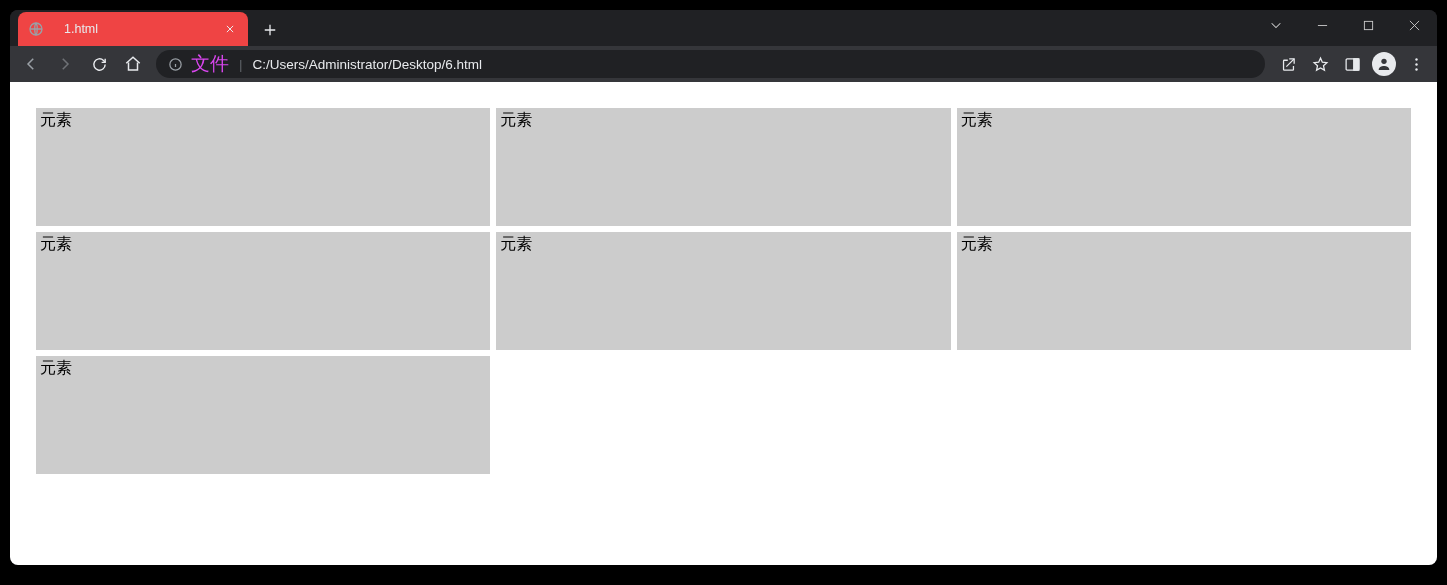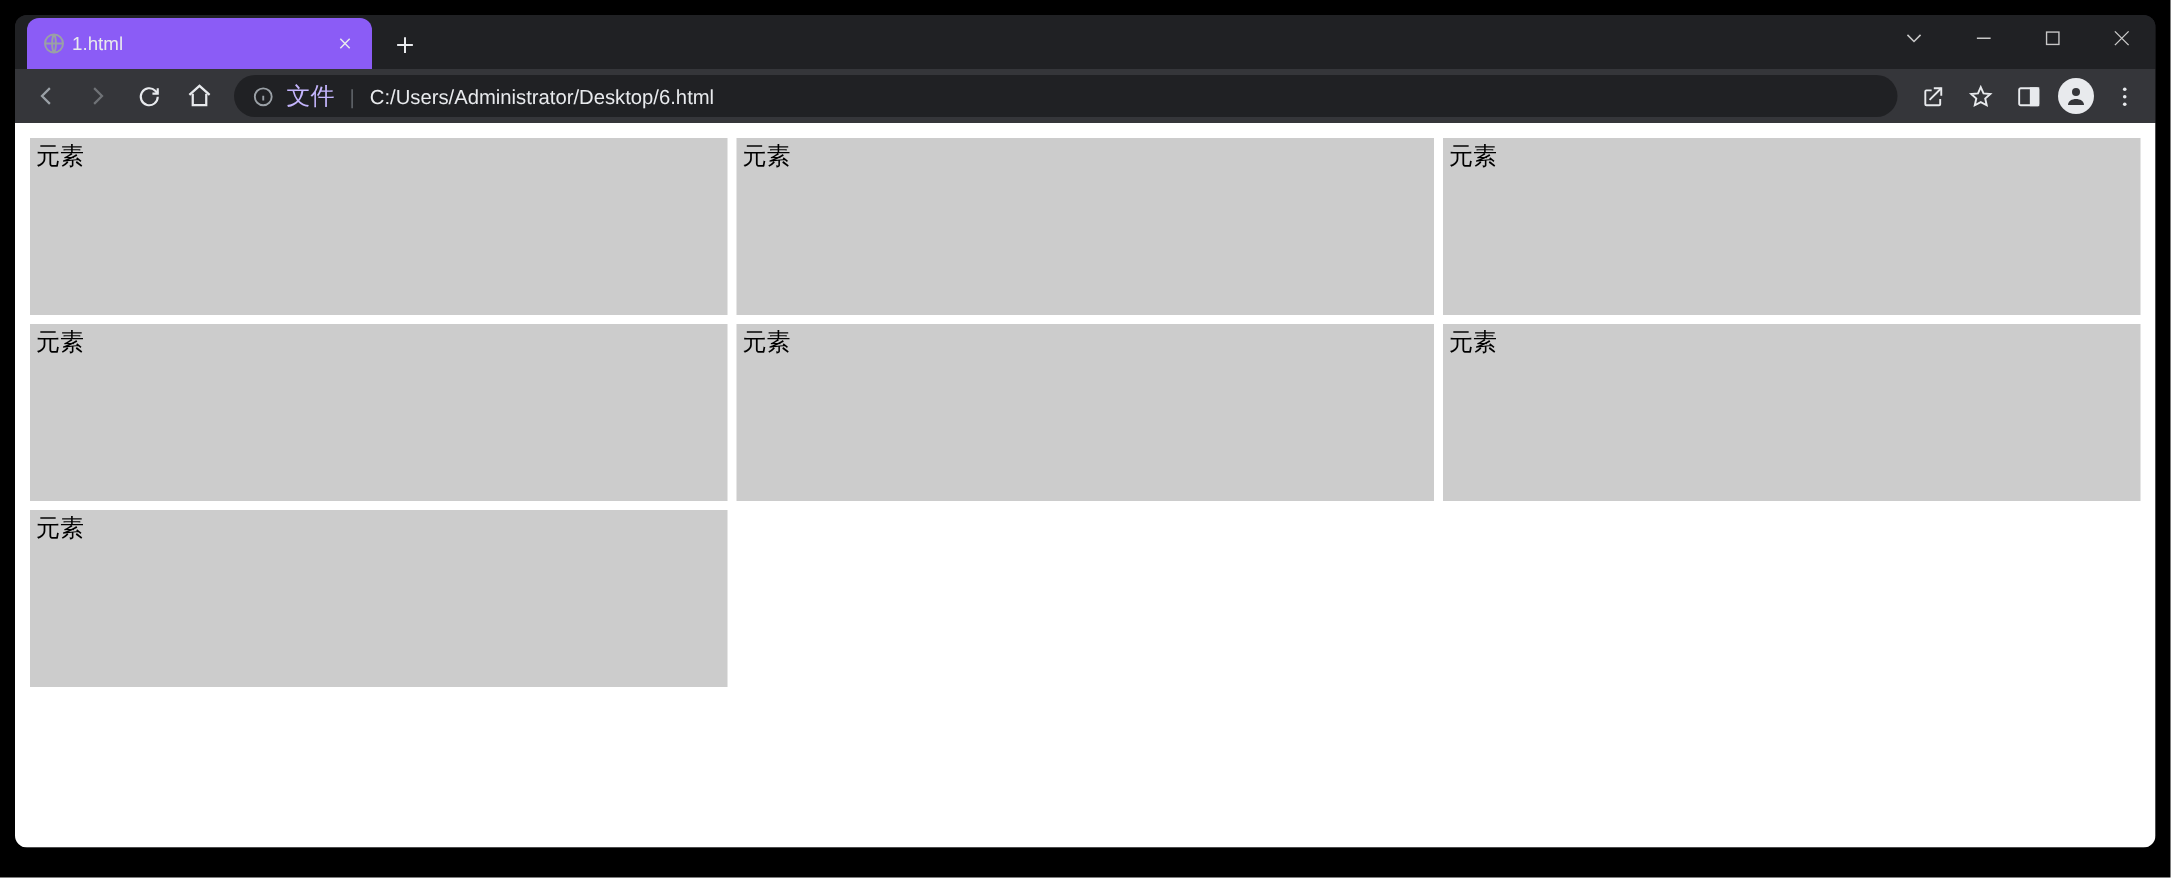--- a/index.html
+++ b/index.html
@@ -30,29 +30,29 @@
       height: 36px;
       background: #202124;
       display: flex;
       align-items: flex-end;
       position: relative;
     }
     .tab {
       display: flex;
       align-items: center;
       height: 34px;
-      background: #8b5cf6;
+      background: #ef4444;
       border-radius: 8px 8px 0 0;
       padding: 0 10px;
       margin-left: 8px;
       min-width: 230px;
       position: relative;
       color: #e8eaed;
       font-size: 12.5px;
-      gap: 4px;
+      gap: 20px;
     }
     .tab .globe {
       width: 16px;
       height: 16px;
       flex-shrink: 0;
     }
     .tab .title {
       flex: 1;
       white-space: nowrap;
       overflow: hidden;
@@ -125,22 +125,22 @@
       color: #e8eaed;
       font-size: 13.5px;
     }
     .omnibox .info-icon {
       flex-shrink: 0;
       color: #9aa0a6;
       display: flex;
       align-items: center;
     }
     .omnibox .label {
-      color: #c4b5fd;
-      font-size: 16px;
+      color: #d946ef;
+      font-size: 19px;
     }
     .omnibox .sep {
       color: #5f6368;
       margin: 0 2px;
     }
     .omnibox .url {
       color: #e8eaed;
       flex: 1;
     }
     .tb-right {
@@ -153,21 +153,21 @@
       height: 24px;
       border-radius: 50%;
       background: #e8eaed;
       display: flex;
       align-items: center;
       justify-content: center;
     }
     .content {
       flex: 1;
       background: #ffffff;
-      padding: 10px;
+      padding: 26px;
       overflow: auto;
     }
     .grid {
       display: flex;
       flex-wrap: wrap;
       gap: 6px;
     }
     .cell {
       background: #cccccc;
       width: calc((100% - 12px) / 3);

